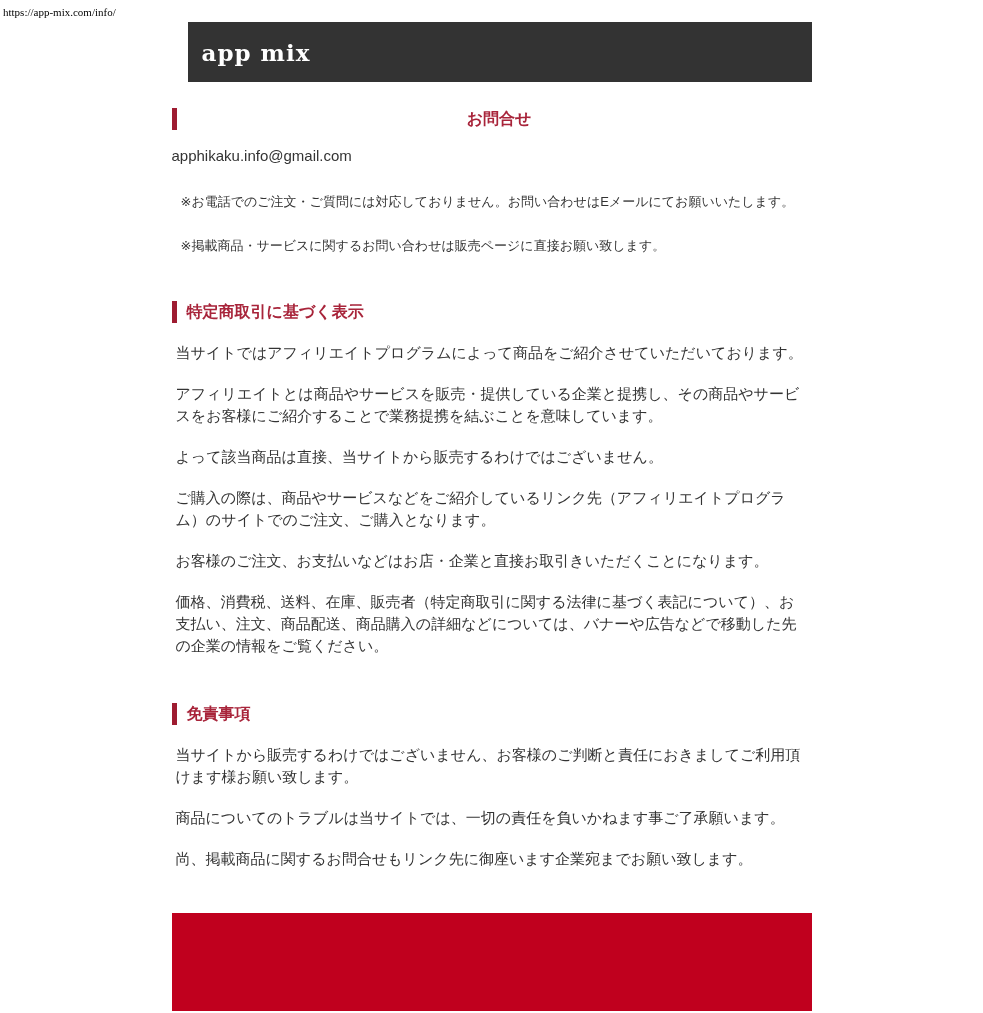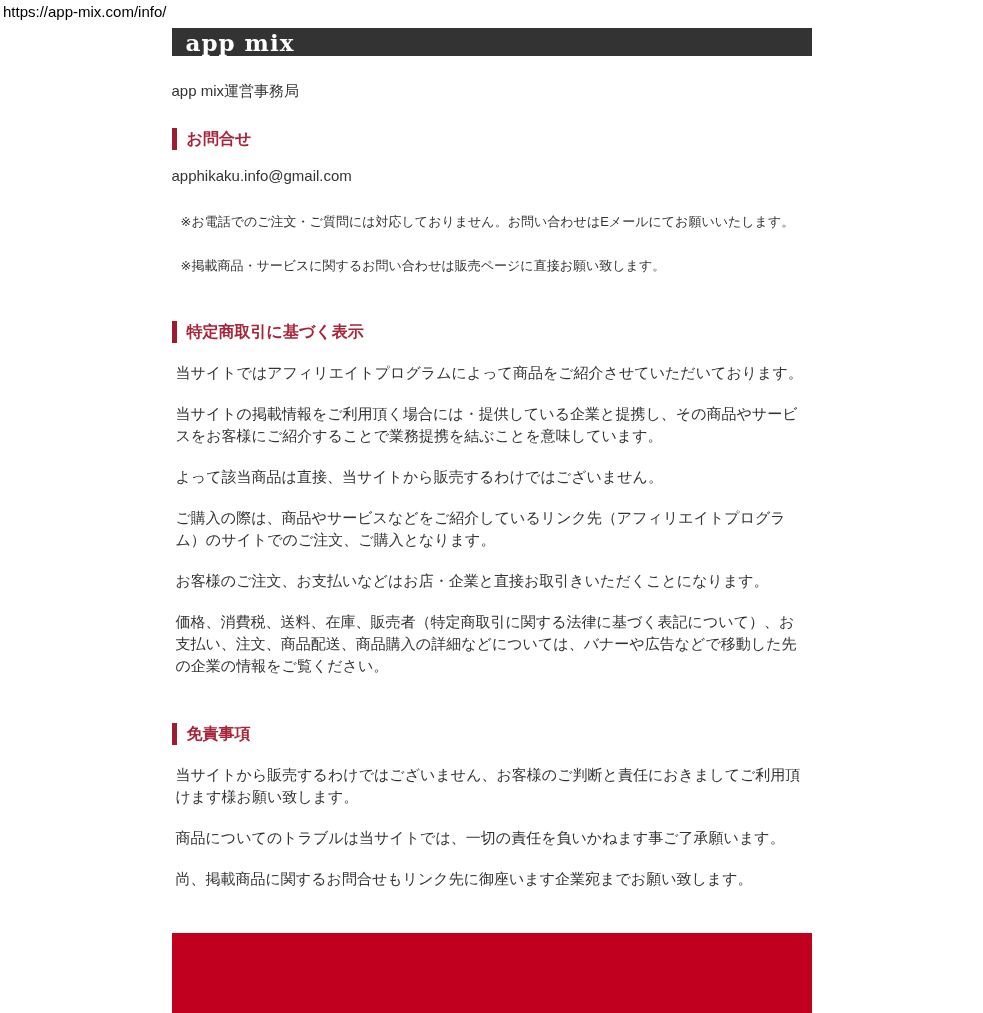--- a/index.html
+++ b/index.html
@@ -7,37 +7,38 @@
     padding: 0;
     background: #ffffff;
   }
   body {
     width: 983px;
     min-height: 1013px;
     font-family: "Liberation Sans", "DejaVu Sans", sans-serif;
     color: #333333;
   }
   .url-bar {
-    font-family: Liberation Sans, sans-serif;
-    font-size: 15px;
+    font-family: Liberation Serif, serif;
+    font-size: 11px;
     color: #000000;
-    padding: 4px 2px 8px 3px;
+    padding: 4px 2px 2px 3px;
     line-height: 16px;
   }
   .container {
     width: 640px;
     margin: 0 auto;
   }
   .site-header {
     background: #333333;
-    height: 28px;
+    height: 60px;
     display: flex;
     align-items: center;
     padding: 8px 14px;
     box-sizing: border-box;
+    margin-left: 16px;
   }
   .site-title {
     color: #ffffff;
     font-family: "DejaVu Serif", "Liberation Serif", serif;
     font-weight: bold;
     font-size: 23px;
     letter-spacing: 1px;
     cursor: pointer;
   }
   .operator {
@@ -49,20 +50,21 @@
     font-size: 16px;
     font-weight: bold;
     color: #a8243a;
     border-left: 5px solid #9e1c31;
     padding-left: 10px;
     line-height: 22px;
     margin: 46px 0 14px 0;
   }
   h2.first-heading {
     margin-top: 26px;
+    text-align: center;
   }
   p.body-text {
     font-size: 15px;
     line-height: 22px;
     margin: 19px 4px;
   }
   p.email {
     font-size: 15px;
     line-height: 22px;
     margin: 15px 0 0 0;
@@ -86,33 +88,32 @@
 <body>
 
 <div class="url-bar">https://app-mix.com/info/</div>
 
 <div class="container">
 
   <header class="site-header">
     <span class="site-title">app mix</span>
   </header>
 
-  <p class="operator">app mix運営事務局</p>
 
   <section>
     <h2 class="section-heading first-heading">お問合せ</h2>
     <p class="email">apphikaku.info@gmail.com</p>
     <p class="note">※お電話でのご注文・ご質問には対応しておりません。お問い合わせはEメールにてお願いいたします。</p>
     <p class="note">※掲載商品・サービスに関するお問い合わせは販売ページに直接お願い致します。</p>
   </section>
 
   <section>
     <h2 class="section-heading">特定商取引に基づく表示</h2>
     <p class="body-text">当サイトではアフィリエイトプログラムによって商品をご紹介させていただいております。</p>
-    <p class="body-text">当サイトの掲載情報をご利用頂く場合には・提供している企業と提携し、その商品やサービスをお客様にご紹介することで業務提携を結ぶことを意味しています。</p>
+    <p class="body-text">アフィリエイトとは商品やサービスを販売・提供している企業と提携し、その商品やサービスをお客様にご紹介することで業務提携を結ぶことを意味しています。</p>
     <p class="body-text">よって該当商品は直接、当サイトから販売するわけではございません。</p>
     <p class="body-text">ご購入の際は、商品やサービスなどをご紹介しているリンク先（アフィリエイトプログラム）のサイトでのご注文、ご購入となります。</p>
     <p class="body-text">お客様のご注文、お支払いなどはお店・企業と直接お取引きいただくことになります。</p>
     <p class="body-text">価格、消費税、送料、在庫、販売者（特定商取引に関する法律に基づく表記について）、お支払い、注文、商品配送、商品購入の詳細などについては、バナーや広告などで移動した先の企業の情報をご覧ください。</p>
   </section>
 
   <section>
     <h2 class="section-heading">免責事項</h2>
     <p class="body-text">当サイトから販売するわけではございません、お客様のご判断と責任におきましてご利用頂けます様お願い致します。</p>
     <p class="body-text">商品についてのトラブルは当サイトでは、一切の責任を負いかねます事ご了承願います。</p>

